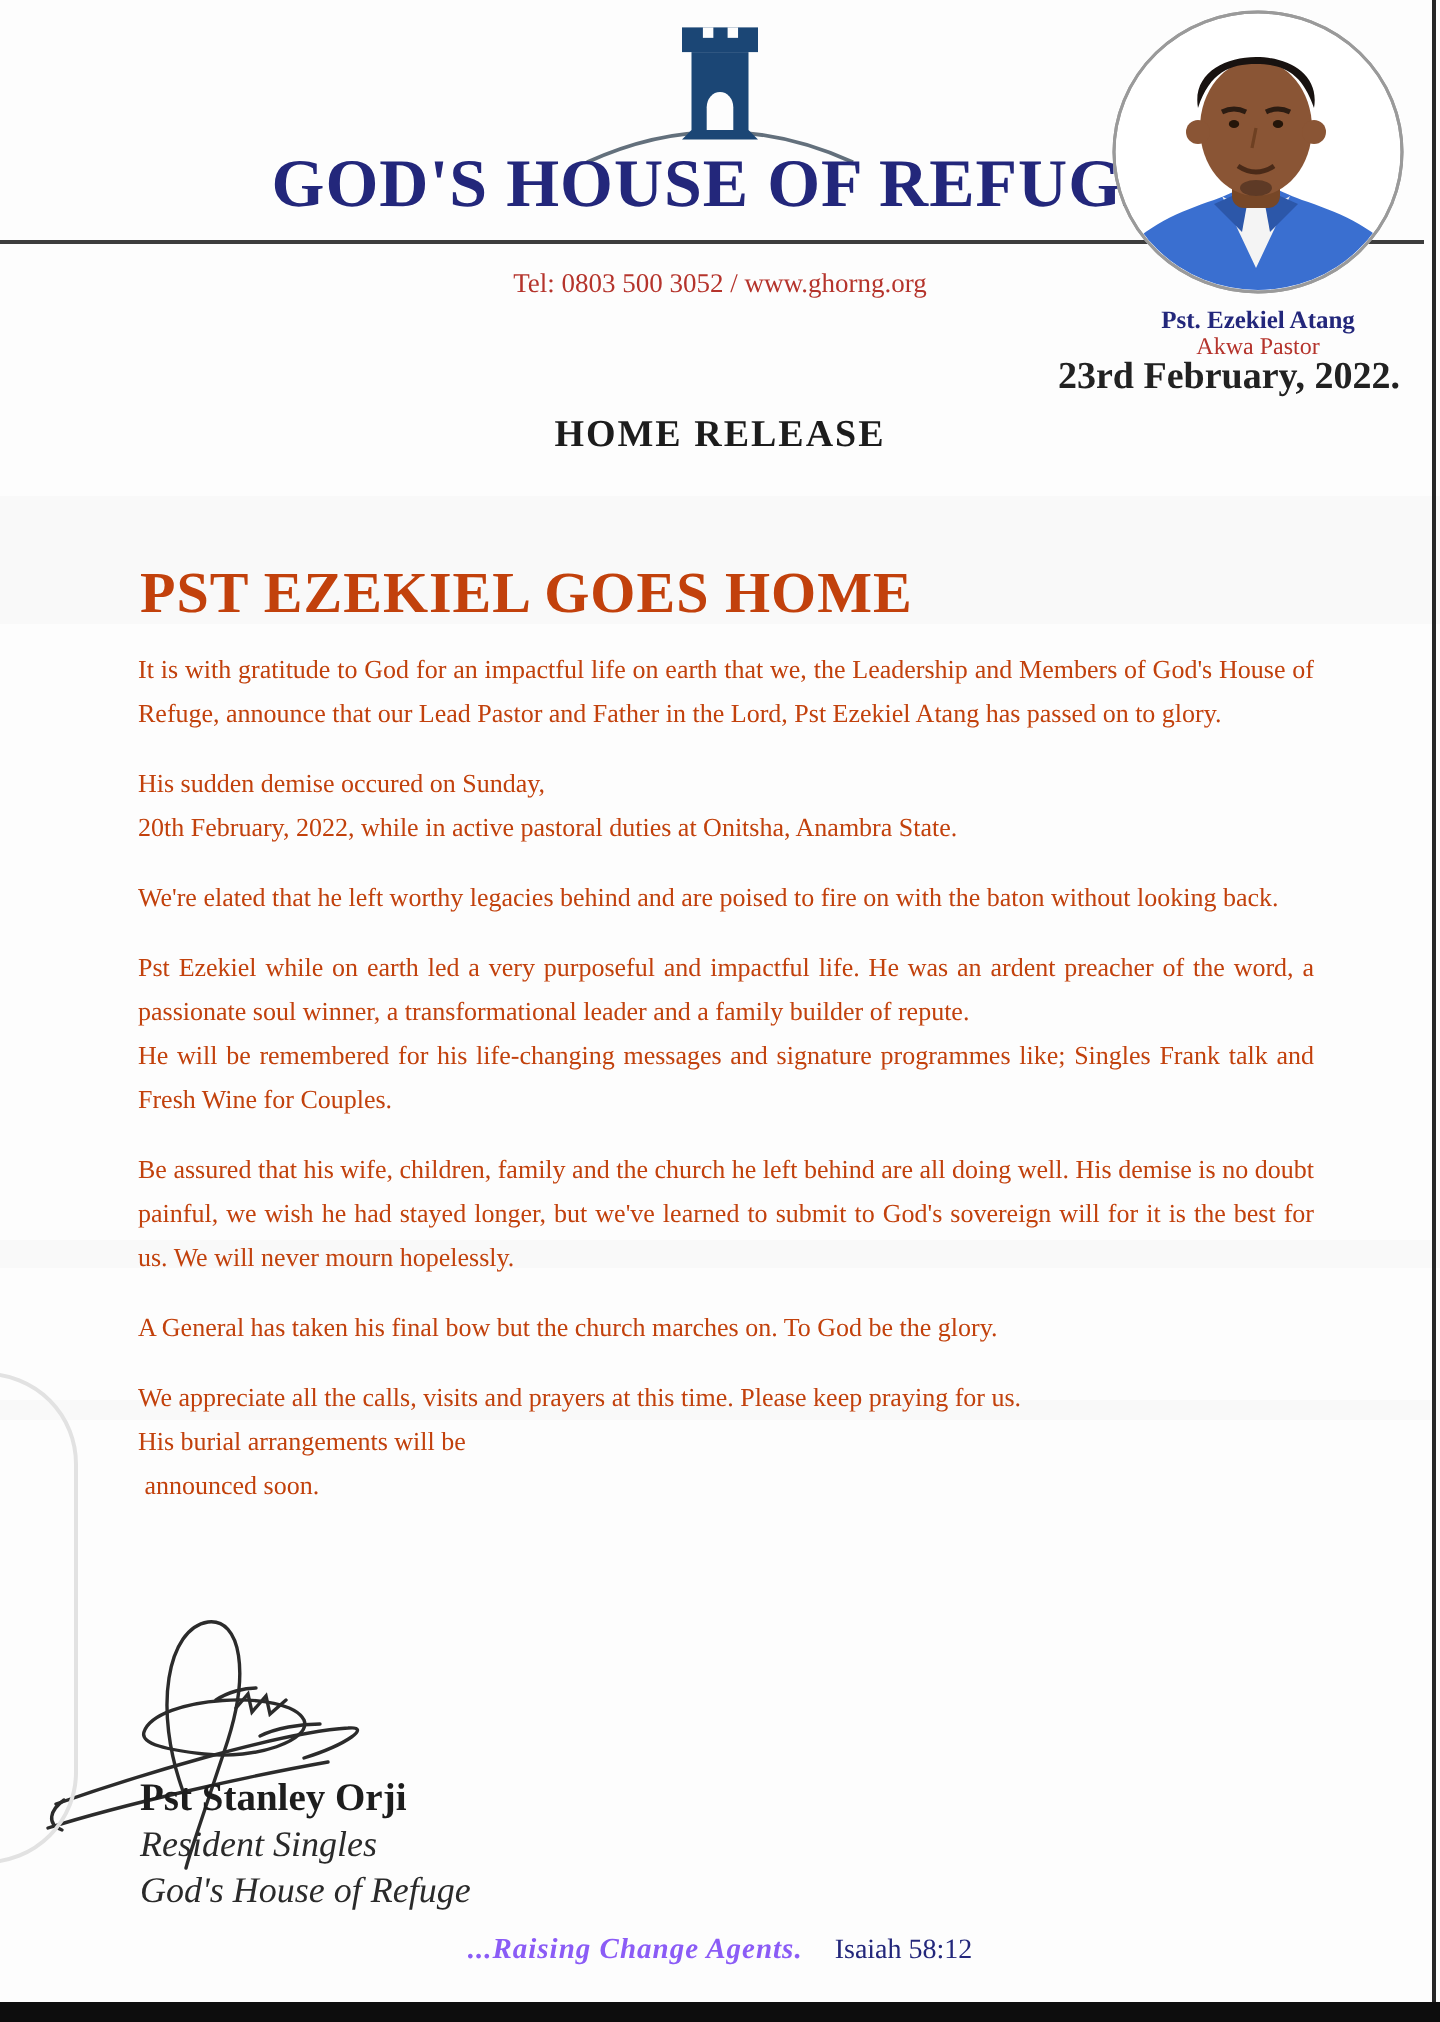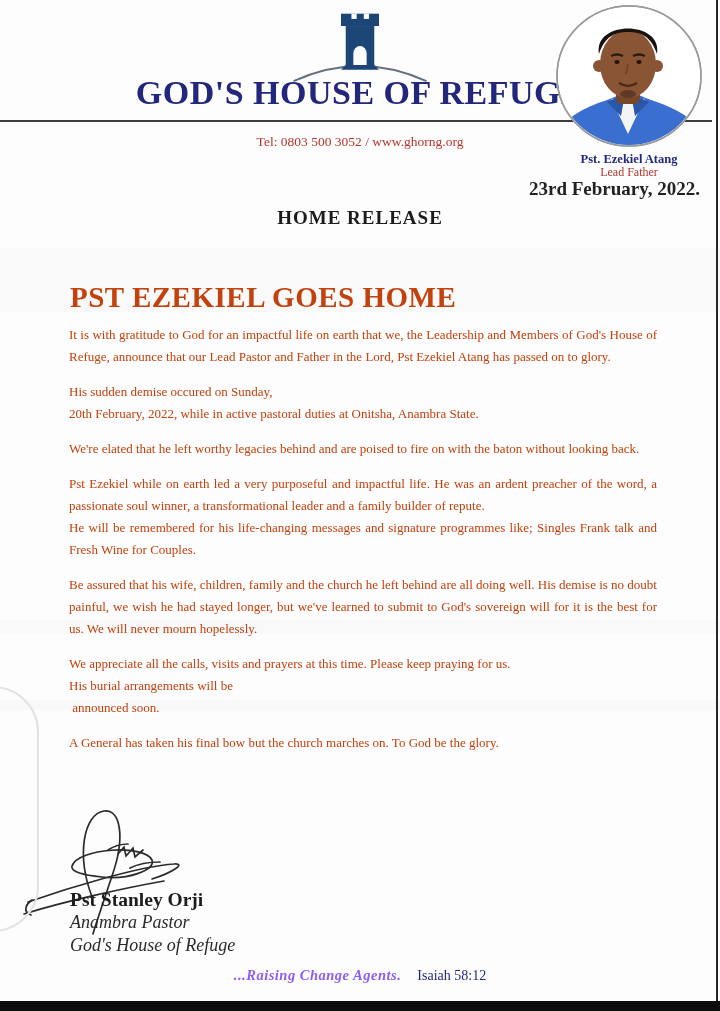--- a/index.html
+++ b/index.html
@@ -118,59 +118,59 @@
         <path d="M78 52 Q84 49 90 52" stroke="#2c1c12" stroke-width="2.4" fill="none"></path>
         <ellipse cx="62" cy="58" rx="2.6" ry="2" fill="#241509"></ellipse>
         <ellipse cx="84" cy="58" rx="2.6" ry="2" fill="#241509"></ellipse>
         <path d="M73 60 L71 70" stroke="#6e4022" stroke-width="1.6" fill="none"></path>
         <path d="M64 79 Q73 85 82 79" stroke="#4a2a18" stroke-width="2.4" fill="none"></path>
         <ellipse cx="73" cy="90" rx="8" ry="4" fill="#3a241a" opacity="0.55"></ellipse>
       </g>
       <ellipse cx="74" cy="72" rx="72" ry="70" fill="none" stroke="#9a9a9a" stroke-width="1.5"></ellipse>
     </svg>
     <div class="photo-caption-name">Pst. Ezekiel Atang</div>
-    <div class="photo-caption-title">Lead Father</div>
+    <div class="photo-caption-title">Akwa Pastor</div>
   </div>
 
   <div class="date-line">23rd February, 2022.</div>
 
   <div class="press-release">HOME RELEASE</div>
 
   <h1 class="headline">PST EZEKIEL GOES HOME</h1>
 
   <div class="body-text">
     <p>It is with gratitude to God for an impactful life on earth that we, the Leadership and Members of God's House of Refuge, announce that our Lead Pastor and Father in the Lord, Pst Ezekiel Atang has passed on to glory.</p>
     <p>His sudden demise occured on Sunday,
 20th February, 2022, while in active pastoral duties at Onitsha, Anambra State.</p>
     <p>We're elated that he left worthy legacies behind and are poised to fire on with the baton without looking back.</p>
     <p>Pst Ezekiel while on earth led a very purposeful and impactful life. He was an ardent preacher of the word, a passionate soul winner, a transformational leader and a family builder of repute.
 He will be remembered for his life-changing messages and signature programmes like; Singles Frank talk and Fresh Wine for Couples.</p>
     <p>Be assured that his wife, children, family and the church he left behind are all doing well. His demise is no doubt painful, we wish he had stayed longer, but we've learned to submit to God's sovereign will for it is the best for us. We will never mourn hopelessly.</p>
+    <p>A General has taken his final bow but the church marches on. To God be the glory.</p>
     <p>We appreciate all the calls, visits and prayers at this time. Please keep praying for us.
 His burial arrangements will be
 &nbsp;announced soon.</p>
-    <p>A General has taken his final bow but the church marches on. To God be the glory.</p>
   </div>
 
   <svg class="signature-svg" width="205" height="135" viewBox="0 0 205 135" aria-hidden="true">
     <g fill="none" stroke="#2b2b2b" stroke-width="1.7" stroke-linecap="round">
       <path d="M70 95 C54 52 62 12 82 9 C98 7 104 34 90 74 C86 86 80 104 76 116 C74 122 72 128 71 132"></path>
       <path d="M50 64 C56 46 122 42 130 58 C134 68 106 78 80 75 C62 73 48 70 50 64"></path>
       <path d="M6 100 C46 86 118 64 152 62 C164 61 152 70 130 77"></path>
       <path d="M2 112 C40 100 102 86 142 79"></path>
       <path d="M10 98 C3 103 1 110 9 113"></path>
       <path d="M96 52 l6 -7 2 9 7 -8 2 9 8 -7"></path>
       <path d="M86 48 C92 44 100 42 106 42"></path>
       <path d="M108 66 C116 62 128 60 138 60"></path>
     </g>
   </svg>
 
   <div class="signer">
     <div class="signer-name">Pst Stanley Orji</div>
-    <div class="signer-title">Anambra Pastor</div>
+    <div class="signer-title">Resident Singles</div>
     <div class="signer-org">God's House of Refuge</div>
   </div>
 
   <div class="doc-footer">
     <span class="motto">...Raising Change Agents.</span>
     <span class="verse">Isaiah 58:12</span>
   </div>
 
   <div class="corner-artifact"></div>
   <div class="edge-right"></div>

